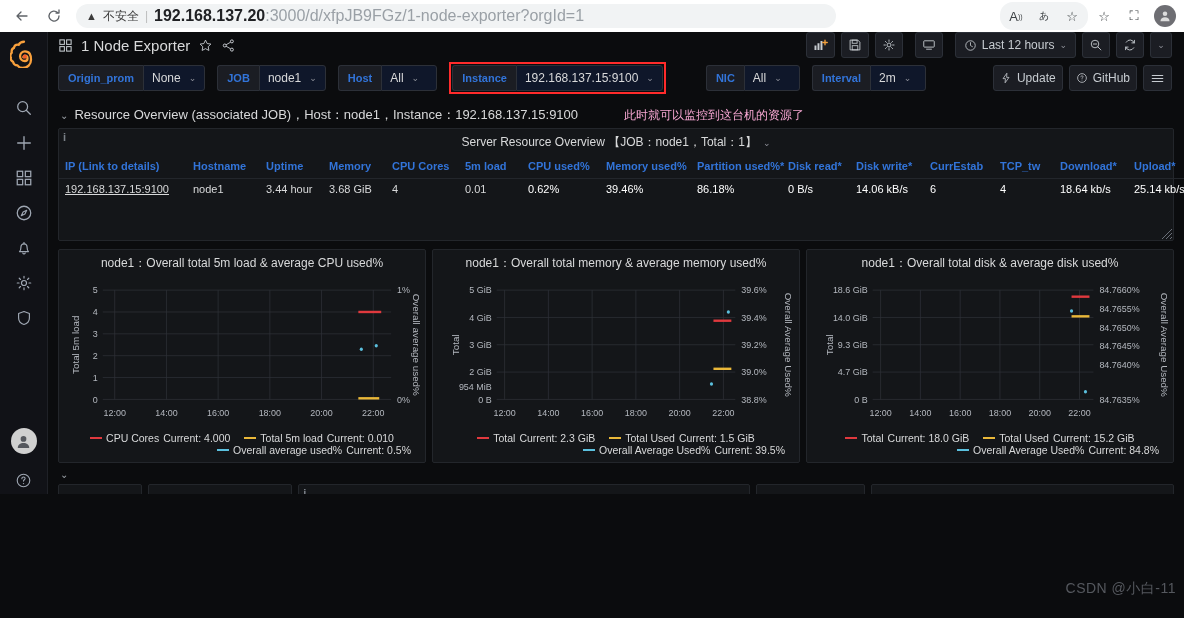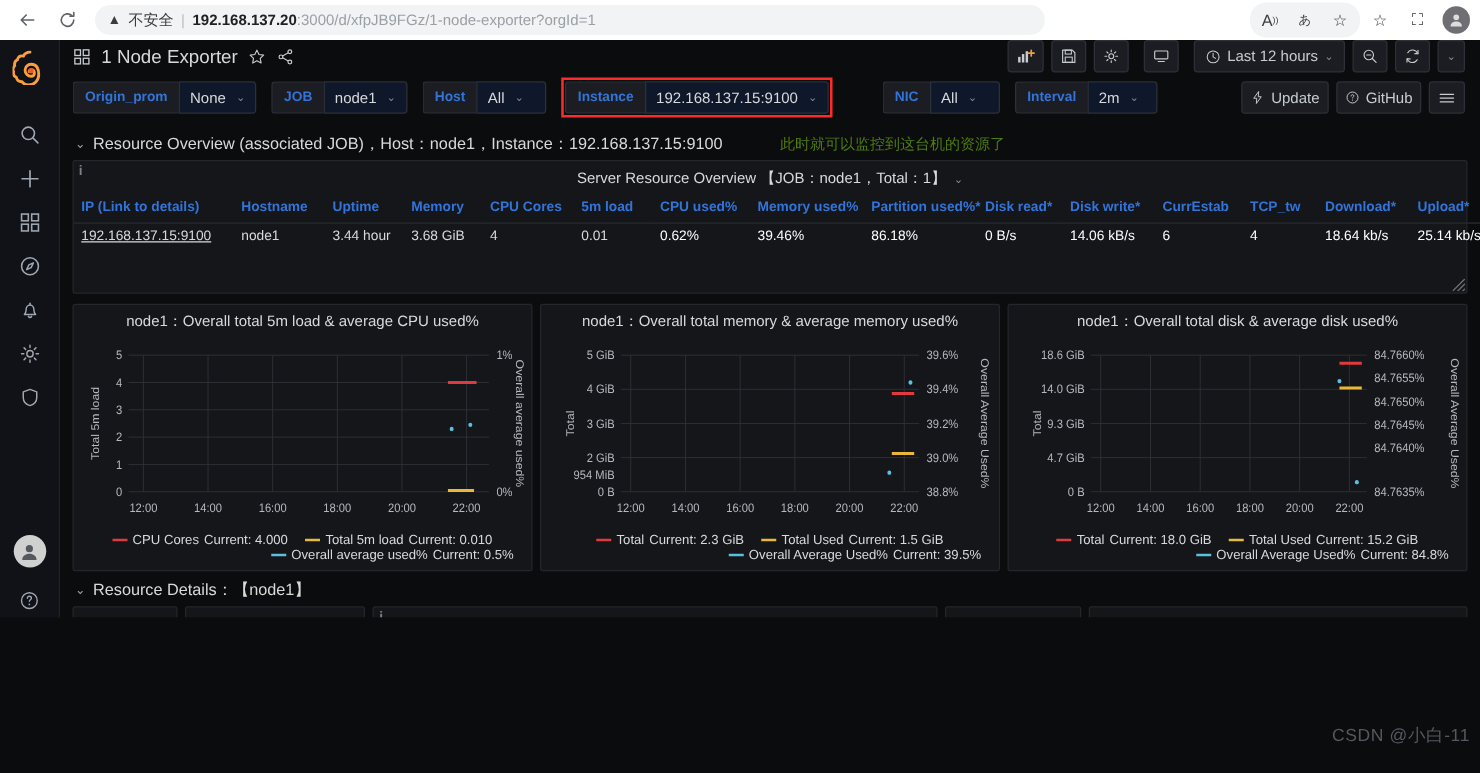--- a/index.html
+++ b/index.html
@@ -33,21 +33,21 @@
     display: flex;
     align-items: center;
     padding: 0 10px;
     gap: 6px;
     margin: 0 6px 0 4px;
     max-width: 760px;
   }
   .warn-ico { color: #3b3b3b; font-size: 11px; line-height: 1; }
   .not-secure { color: #3b3b3b; font-size: 12px; }
   .url-sep { color: #bdbdbd; }
-  .url-text { font-size: 12px; color: #9aa0a6; white-space: nowrap; }
+  .url-text { font-size: 16px; color: #9aa0a6; white-space: nowrap; }
   .url-text b { color: #202124; font-weight: 700; }
   .browser-right { display: flex; align-items: center; gap: 2px; margin-left: auto; }
   .br-group { display: flex; align-items: center; background: #f1f3f4; border-radius: 13px; padding: 1px 2px; }
   .br-ico {
     width: 28px; height: 26px; display: flex; align-items: center; justify-content: center;
     color: #3c4043; font-size: 13px; border-radius: 4px;
   }
   .avatar-ico {
     width: 22px; height: 22px; border-radius: 50%;
     background: #6e6e73; display: flex; align-items: center; justify-content: center;
@@ -123,21 +123,21 @@
   .var-group.highlight { border: 2px solid #ff2b2b; border-radius: 0; padding: 1px; }
   .varbar-right { margin-left: auto; display: flex; align-items: center; gap: 6px; }
 
   
   .row-header {
     display: flex; align-items: center; gap: 6px;
     padding: 4px 12px 4px 12px;
     font-size: 13px; color: #d8d9da;
   }
   .row-caret { color: #9aa0a6; font-size: 10px; }
-  .row-annot { color: #4d7c0f; font-size: 12px; margin-left: 40px; }
+  .row-annot { color: #f9a8d4; font-size: 12px; margin-left: 40px; }
 
   
   .panel {
     background: #141619;
     border: 1px solid #23262b;
     border-radius: 2px;
     position: relative;
   }
   .panel-title {
     text-align: center; font-size: 12px; color: #d8d9da;
@@ -737,21 +737,20 @@
               <span>Overall Average Used%</span>
               <span>Current: 84.8%</span>
             </span>
           </div>
         </div>
       </div>
     </div>
 
     <div class="bottom-row">
       <span class="row-caret">⌄</span>
-      <span>Resource Details：【node1】</span>
     </div>
 
     <div class="clipped-row">
       <div class="clipped-panel" style="width:85px">
         <div class="clipped-title">Uptime</div>
       </div>
       <div class="clipped-panel" style="width:145px">
         <div class="clipped-title">CPU Cores</div>
       </div>
       <div class="clipped-panel" style="width:455px">

